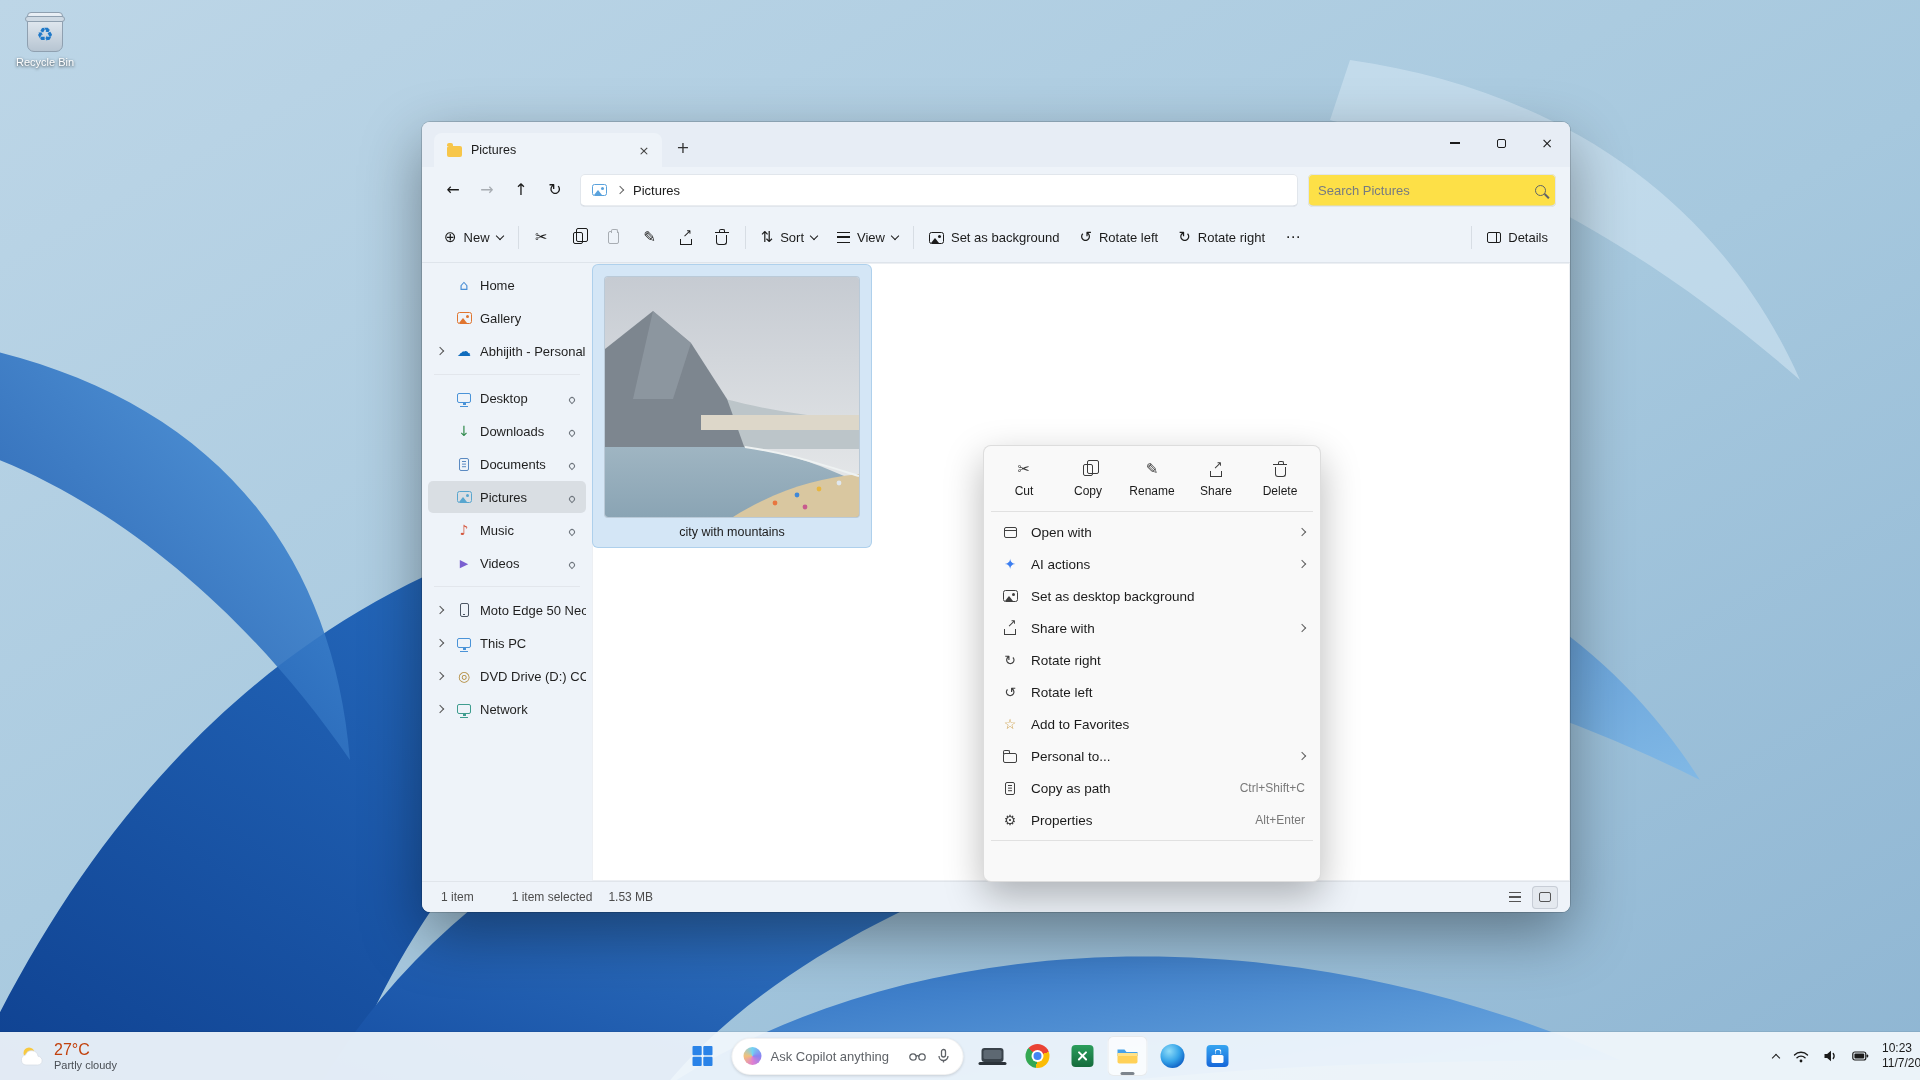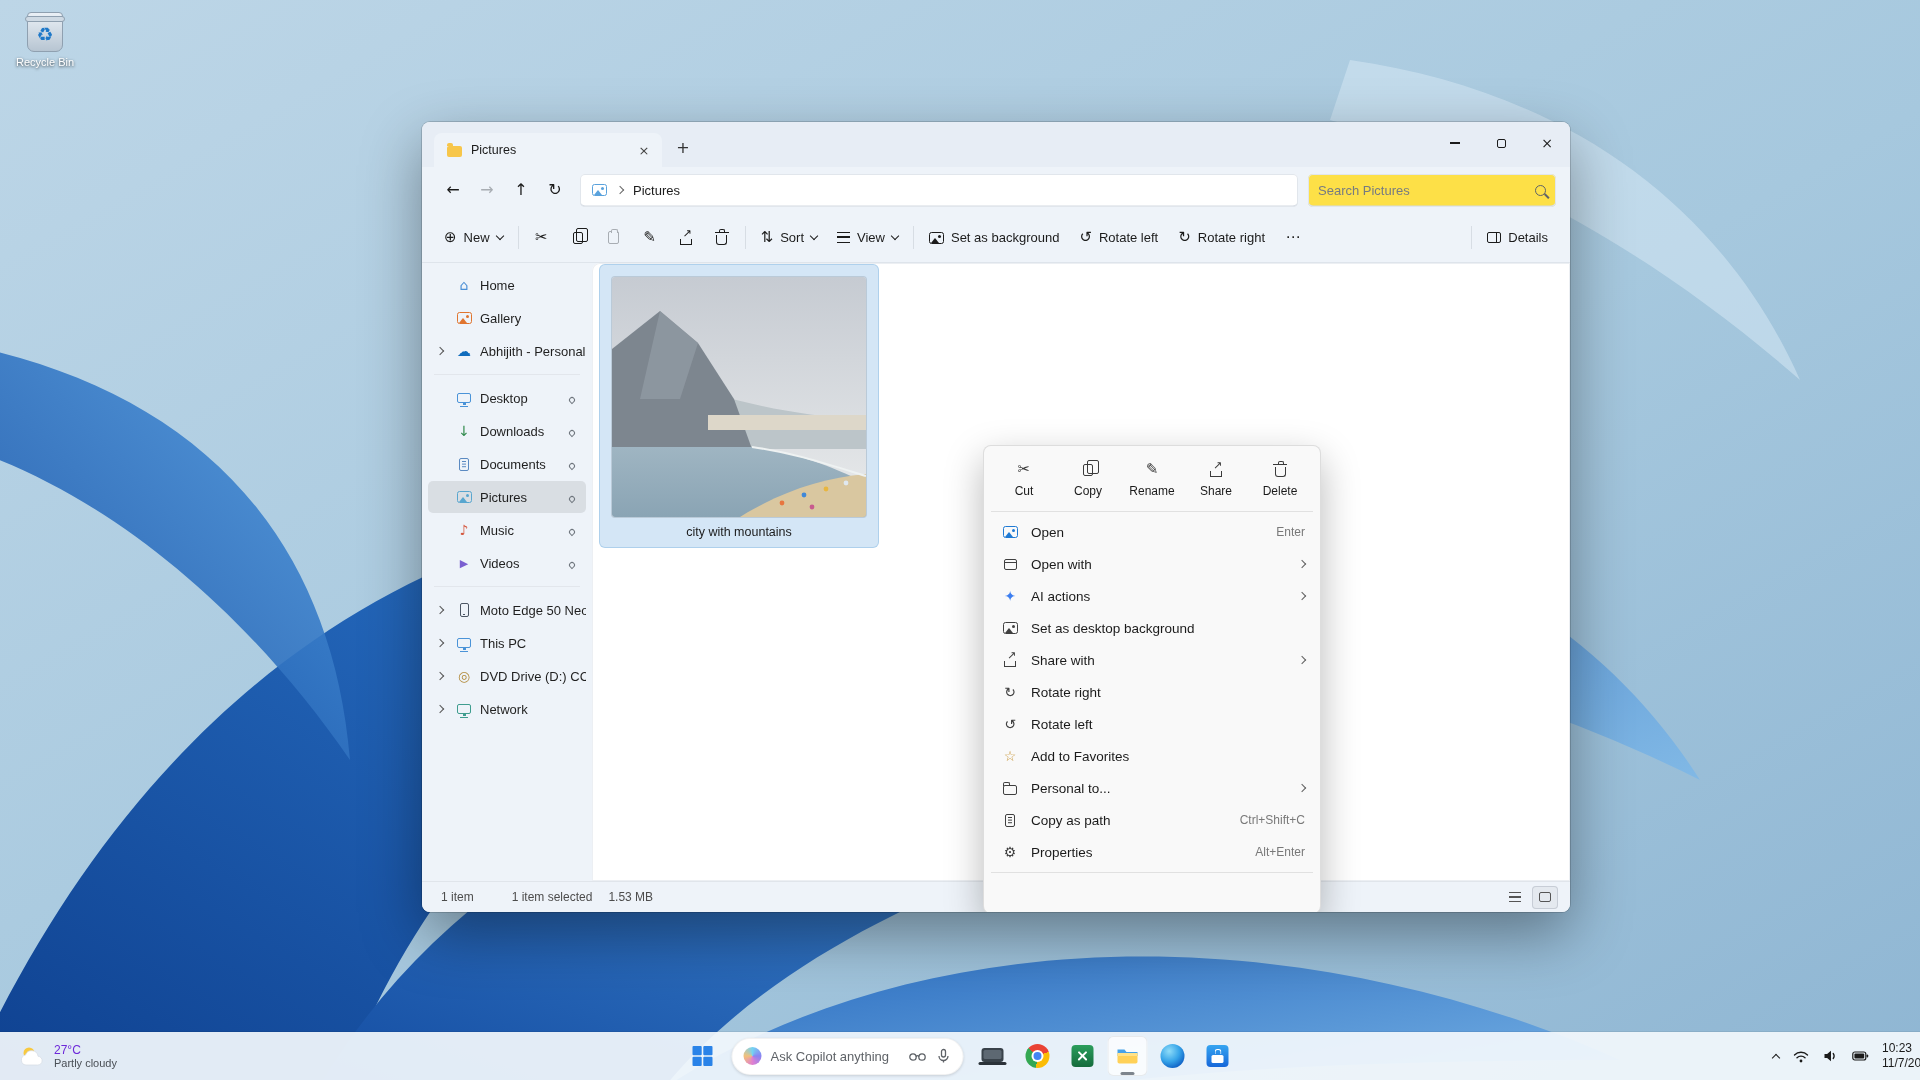--- a/index.html
+++ b/index.html
@@ -92,21 +92,21 @@
   .sidebar { width:170px; padding:5px 0; position:relative; flex:none; }
   .side-item { height:32px; display:flex; align-items:center; position:relative; margin:1px 6px; padding-left:52px; border-radius:5px; font-size:13px; color:#1f1f1f; }
   .side-item.selected { background:rgba(0,0,0,.085); }
   .side-chev { position:absolute; left:9px; color:#555; }
   .side-ico { position:absolute; left:27px; width:18px; display:flex; justify-content:center; align-items:center; font-size:14px; }
   .side-pin { position:absolute; right:11px; }
   .side-sep { height:1px; background:#e2e6ec; margin:7px 12px; }
   .side-label { white-space:nowrap; overflow:hidden; }
 
   .main { flex:1; background:#fff; border-radius:8px 0 0 0; position:relative; box-shadow:inset 0 0 0 1px #eceff3; }
-  .tile { position:absolute; left:8px; top:2px; width:278px; border-radius:5px; background:#d4e6f6; box-shadow:0 0 0 1px #aed0ec; padding:12px 12px 0; }
+  .tile { position:absolute; left:1px; top:2px; width:278px; border-radius:5px; background:#d4e6f6; box-shadow:0 0 0 1px #aed0ec; padding:12px 12px 0; }
   .thumb { width:254px; height:240px; border-radius:3px; overflow:hidden; position:relative; box-shadow:0 0 0 1px rgba(0,0,0,.12); }
   .tile-caption { height:30px; display:flex; align-items:center; justify-content:center; font-size:12.5px; color:#1b1b1b; }
 
   
   .ctx { position:absolute; left:391px; top:182px; width:338px; background:#f9f9f9; border:1px solid rgba(0,0,0,.11); border-radius:8px; box-shadow:0 14px 38px rgba(0,0,0,.28); padding:4px; z-index:40; }
   .ctx-quick { display:flex; padding:2px 4px 4px; }
   .ctx-qbtn { flex:1; display:flex; flex-direction:column; align-items:center; gap:6px; padding:9px 0 5px; border-radius:5px; font-size:12px; color:#1b1b1b; }
   .ctx-qico { height:17px; display:flex; align-items:center; justify-content:center; color:#3b3b3b; font-size:15px; }
   .ctx-sep { height:1px; background:#e1e1e1; margin:4px 3px; }
   .ctx-item { height:32px; display:flex; align-items:center; padding:0 11px 0 12px; border-radius:5px; font-size:13.5px; color:#1b1b1b; }
@@ -118,21 +118,21 @@
   .statusbar { height:31px; display:flex; align-items:center; padding:0 12px 0 19px; font-size:12px; color:#4c4c4c; background:#eef3f9; border-top:1px solid #e0e5eb; flex:none; }
   .st-sel { margin-left:38px; }
   .st-size { margin-left:16px; }
   .st-icons { margin-left:auto; display:flex; gap:4px; }
   .st-ico { width:26px; height:23px; border-radius:4px; display:flex; align-items:center; justify-content:center; color:#555; }
   .st-ico.active { background:#e4e9ef; box-shadow:inset 0 0 0 1px #c7cdd6; }
 
   
   .taskbar { position:absolute; left:0; right:0; bottom:0; height:48px; background:rgba(242,247,252,.93); box-shadow:0 -1px 0 rgba(0,0,0,.06); }
   .weather { position:absolute; left:10px; top:0; height:48px; display:flex; align-items:center; gap:8px; padding:0 8px; border-radius:6px; }
-  .wx-temp { font-size:12px; color:#6d28d9; }
+  .wx-temp { font-size:16px; color:#c2410c; }
   .wx-cond { font-size:11px; color:#4a4f55; }
   .tb-center { position:absolute; left:50%; top:4px; transform:translateX(-50%); display:flex; align-items:center; gap:5px; }
   .task-btn { width:40px; height:40px; border-radius:6px; display:flex; align-items:center; justify-content:center; position:relative; }
   .task-btn.active { background:rgba(255,255,255,.75); box-shadow:inset 0 0 0 1px rgba(0,0,0,.07); }
   .task-btn.active::after { content:""; position:absolute; bottom:1px; left:50%; transform:translateX(-50%); width:14px; height:3px; border-radius:2px; background:#7d8term; background:#7d858d; }
   .copilot-pill { height:37px; width:232px; background:#fff; border-radius:19px; box-shadow:0 1px 3px rgba(0,0,0,.14), inset 0 0 0 1px rgba(0,0,0,.05); display:flex; align-items:center; gap:9px; padding:0 12px; margin:0 4px; }
   .copilot-logo { width:18px; height:18px; border-radius:50%; background:conic-gradient(#74d3f2,#8a84f2,#e07fd0,#f2c179,#74d3f2); flex:none; }
   .copilot-ph { flex:1; font-size:13px; color:#5f6368; white-space:nowrap; overflow:hidden; }
   .ico-laptop { width:22px; height:14px; border-radius:3px; background:#39424a; position:relative; margin-top:-3px; }
   .ico-laptop::before { content:""; position:absolute; inset:2.4px; background:#5d6872; border-radius:1.6px; }
@@ -431,27 +431,20 @@
             <span class="ctx-qico">
                 <span class="shape ic-trash"></span>
               </span>
             <span>Delete</span>
           </div>
         </div>
         <div class="ctx-sep"></div>
 
         <div class="ctx-item">
           <span class="ci">
-              <span class="shape ic-img" style="color:#1f7ad4"></span>
-            </span>
-          <span>Open</span>
-          <span class="sc">Enter</span>
-        </div>
-        <div class="ctx-item">
-          <span class="ci">
               <span class="shape ic-win"></span>
             </span>
           <span>Open with</span>
           <span class="sub chev r"></span>
         </div>
         <div class="ctx-item">
           <span class="ci glyph" style="color:#3c7ef0">✦</span>
           <span>AI actions</span>
           <span class="sub chev r"></span>
         </div>

